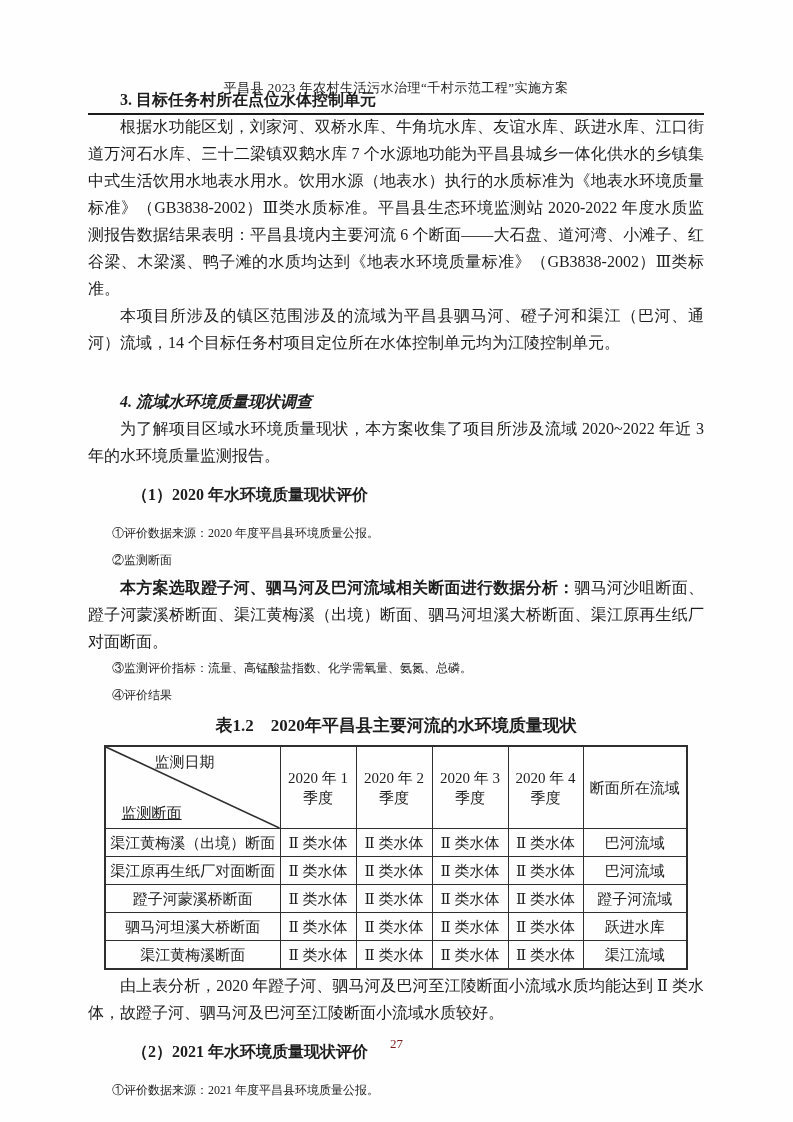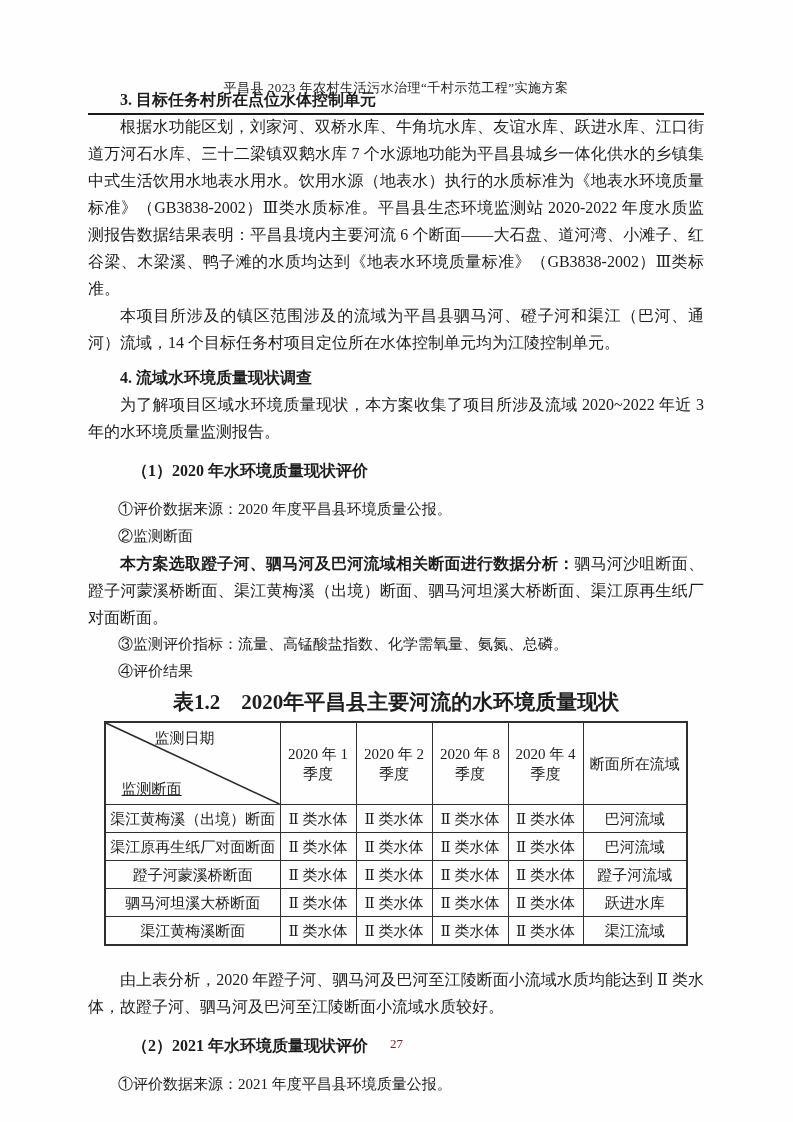--- a/index.html
+++ b/index.html
@@ -31,48 +31,48 @@
     left: 88px;
     width: 616px;
   }
   .num-heading {
     margin: 0;
     padding-left: 2em;
     font-size: 16px;
     font-weight: bold;
     line-height: 27px;
   }
-  .num-heading.gap-top { margin-top: 8px; }
+  .num-heading.gap-top { margin-top: 32px; font-style: italic; }
   .para {
     margin: 0;
     font-size: 16px;
     line-height: 27px;
     text-align: justify;
     text-indent: 2em;
   }
-  .para.gap-top { margin-top: 20px; }
+  .para.gap-top { margin-top: 2px; }
   .sub-heading {
     margin: 12px;
     padding-left: 2em;
     font-size: 16px;
     font-weight: bold;
     line-height: 27px;
   }
   .item {
     margin: 0;
     padding-left: 2em;
-    font-size: 15px;
+    font-size: 12px;
     line-height: 27px;
   }
   .bold { font-weight: bold; }
   .table-caption {
     margin: 5px 0 0 0;
     text-align: center;
     font-weight: bold;
-    font-size: 21px;
+    font-size: 17px;
     line-height: 24px;
   }
   table.monitor {
     border-collapse: collapse;
     table-layout: fixed;
     width: 582px;
     margin: 7px auto 0 auto;
     border: 2px solid #2f2f2f;
   }
   table.monitor td {
@@ -164,21 +164,21 @@
           <tr class="head-row">
         <td class="corner">
           <svg viewBox="0 0 175 57" preserveAspectRatio="none">
                 <line x1="0" y1="0" x2="175" y2="57" stroke="#2f2f2f" stroke-width="1.2"></line>
               </svg>
           <span class="corner-top">监测日期</span>
           <span class="corner-bottom">监测断面</span>
         </td>
         <td>2020 年 1 季度</td>
         <td>2020 年 2 季度</td>
-        <td>2020 年 8 季度</td>
+        <td>2020 年 3 季度</td>
         <td>2020 年 4 季度</td>
         <td>断面所在流域</td>
       </tr>
       <tr class="data-row">
         <td>渠江黄梅溪（出境）断面</td>
         <td>Ⅱ 类水体</td>
         <td>Ⅱ 类水体</td>
         <td>Ⅱ 类水体</td>
         <td>Ⅱ 类水体</td>
         <td>巴河流域</td>

